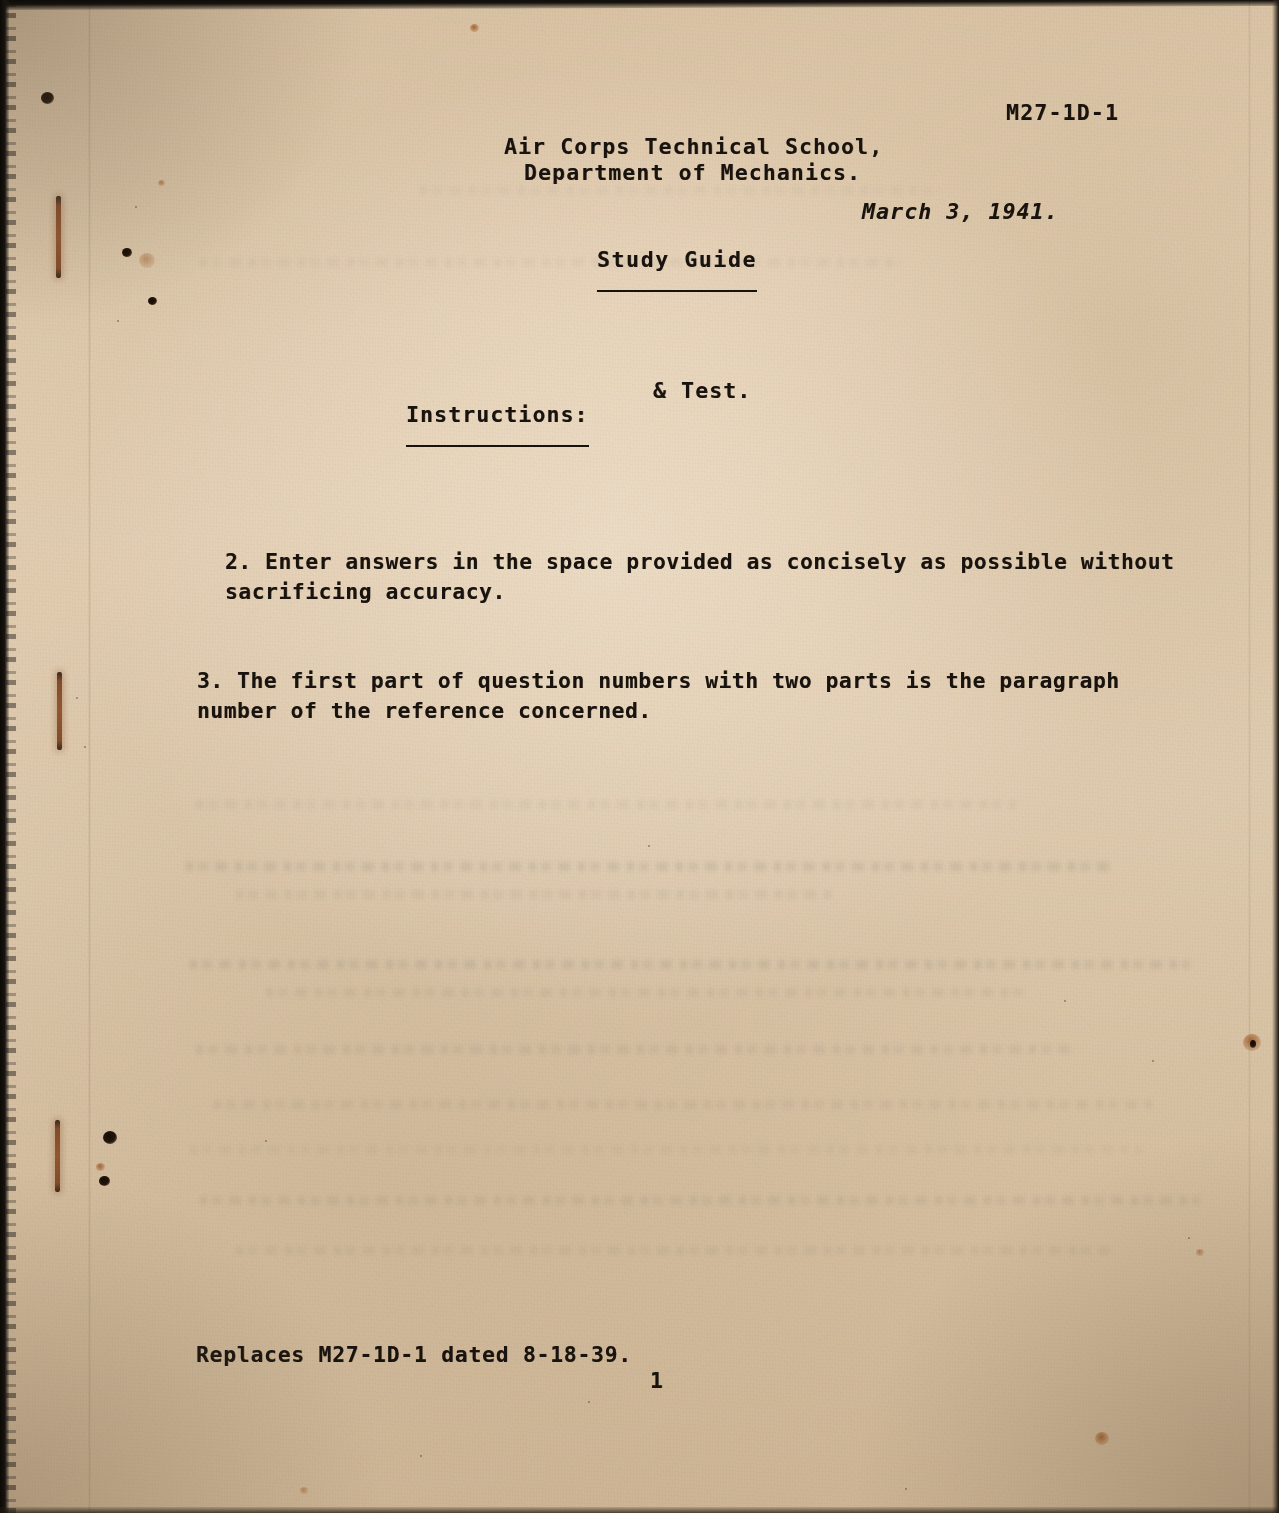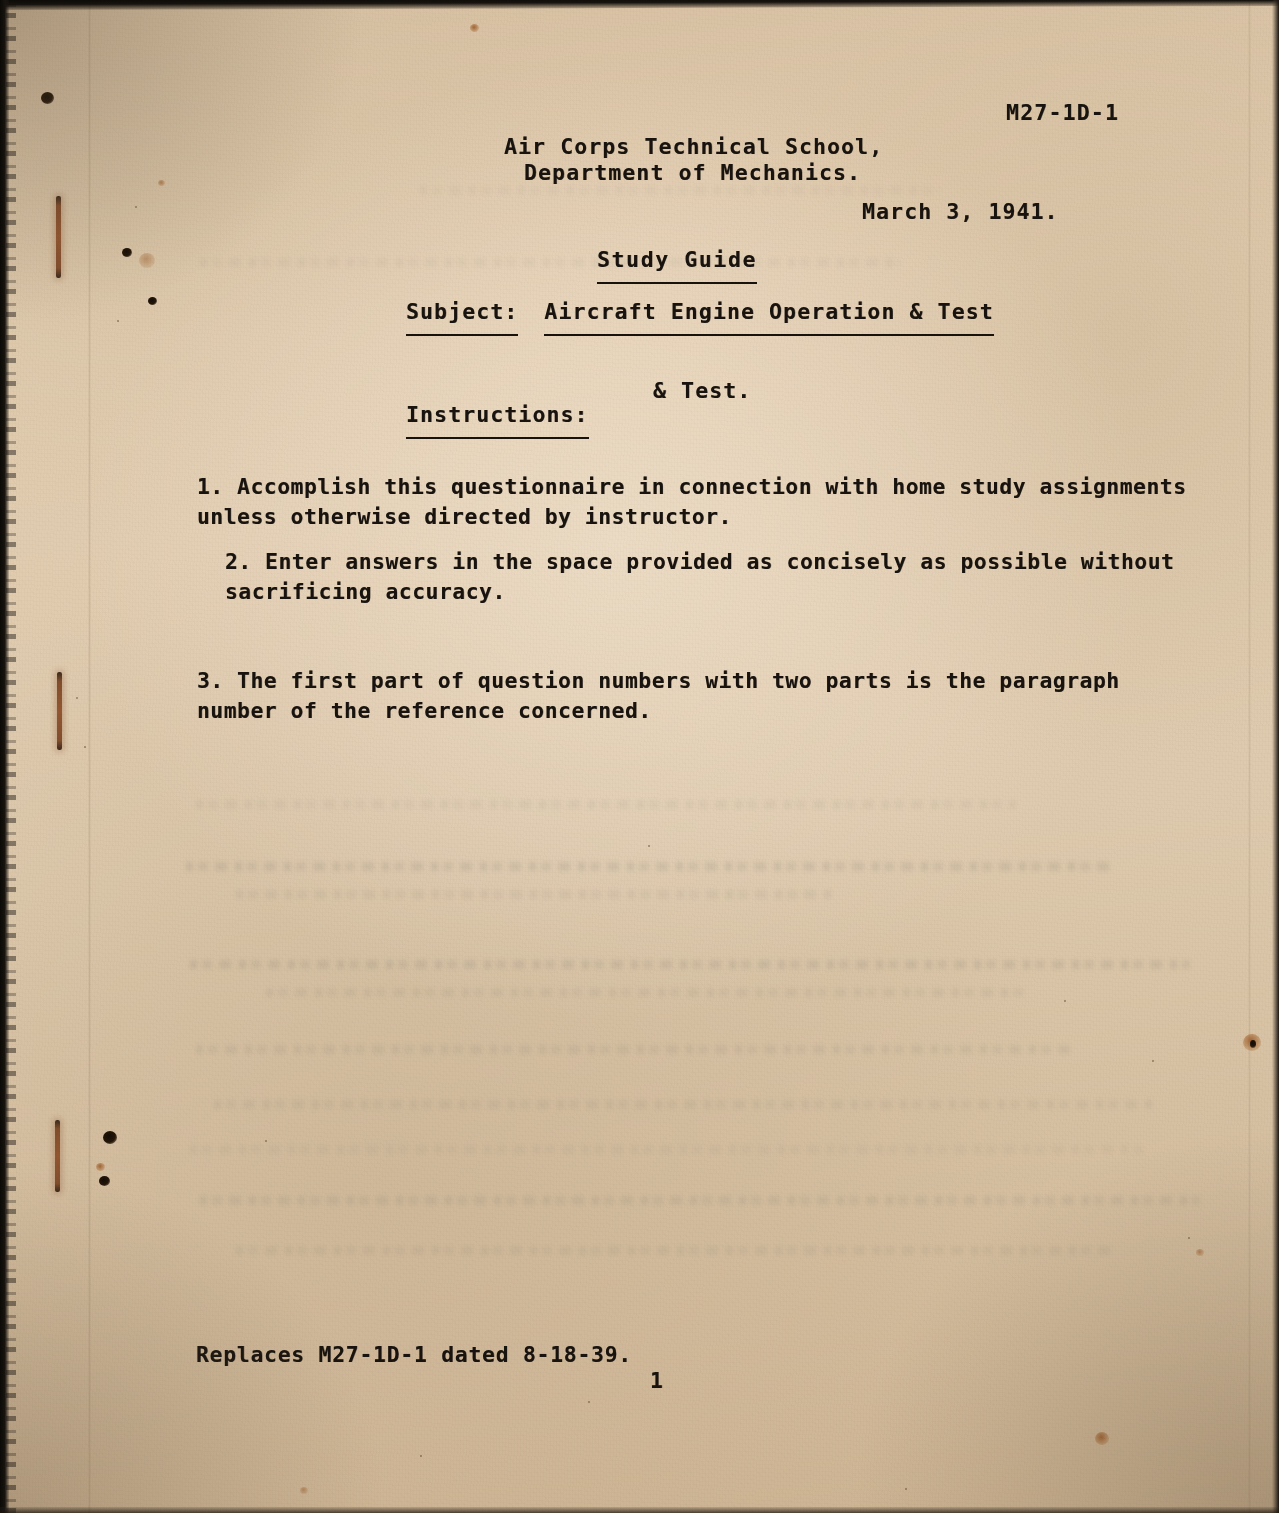--- a/index.html
+++ b/index.html
@@ -96,29 +96,29 @@
     letter-spacing: 0.7px;
     font-weight: 700;
     text-shadow: 0.4px 0.3px 0.6px rgba(30,24,16,0.45);
   }
 
   #doc-number { top: 80px; left: 1006px; font-size: 21.5px; letter-spacing: 1.2px; margin-top: 20px; }
 
   #org-line-1 { top: 134px; left: 504px; font-size: 21.5px; letter-spacing: 1.1px; }
   #org-line-2 { top: 160px; left: 524px; font-size: 21.5px; letter-spacing: 1.1px; }
 
-  #doc-date { top: 199px; left: 862px; font-size: 21.5px; letter-spacing: 1.1px; }
+  #doc-date { top: 199px; left: 862px; font-size: 21.5px; letter-spacing: 1.1px; font-style: italic; }
 
   #doc-title {
     top: 247px; left: 597px; font-size: 21.5px; letter-spacing: 1.6px;
   }
   #doc-title .ul, .ul {
     display: inline-block;
     border-bottom: 2.4px solid #17120c;
-    padding-bottom: 10px;
+    padding-bottom: 18px;
     line-height: 1.05;
   }
 
   #subject-row { top: 299px; left: 406px; font-size: 21.5px; letter-spacing: 1.1px; }
   #subject-row .gap { display: inline-block; width: 26px; border: none; }
 
   #reference-row { top: 350px; left: 406px; font-size: 21.5px; letter-spacing: 1.1px; }
   #reference-cont { top: 378px; left: 653px; font-size: 21.5px; letter-spacing: 1.1px; text-align: center; }
   #instructions-row { top: 402px; left: 406px; font-size: 21.5px; letter-spacing: 1.1px; }
 
@@ -205,27 +205,25 @@
 
   <div class="t" id="doc-number">M27-1D-1</div>
 
   <div class="t" id="org-line-1">Air Corps Technical School,</div>
   <div class="t" id="org-line-2">Department of Mechanics.</div>
 
   <div class="t" id="doc-date">March 3, 1941.</div>
 
   <div class="t" id="doc-title"><span class="ul">Study Guide</span></div>
 
-  <div class="t" id="subject-row"><span class="ul">Subject:</span><span class="gap"></span><span class="ul">Aircraft Engine Operation &amp; Test</span></div>
 
   <div class="t" id="reference-cont">&amp; Test.</div>
 
   <div class="t" id="instructions-row"><span class="ul">Instructions:</span></div>
 
-  <div class="instr-item" id="instr-1">1. Accomplish this questionnaire in connection with home study assignments unless otherwise directed by instructor.</div>
   <div class="instr-item" id="instr-2">2. Enter answers in the space provided as concisely as possible without sacrificing accuracy.</div>
   <div class="instr-item" id="instr-3">3. The first part of question numbers with two parts is the paragraph number of the reference concerned.</div>
 
   <div class="t" id="replaces-note">Replaces M27-1D-1 dated 8-18-39.</div>
   <div class="t" id="page-number">1</div>
 
   <div class="crease" style="left:88px;"></div>
   <div class="crease" style="left:1248px; opacity:0.8;"></div>
 
   <div class="staple-mark" style="left:56px; top:196px; height:82px;"></div>

